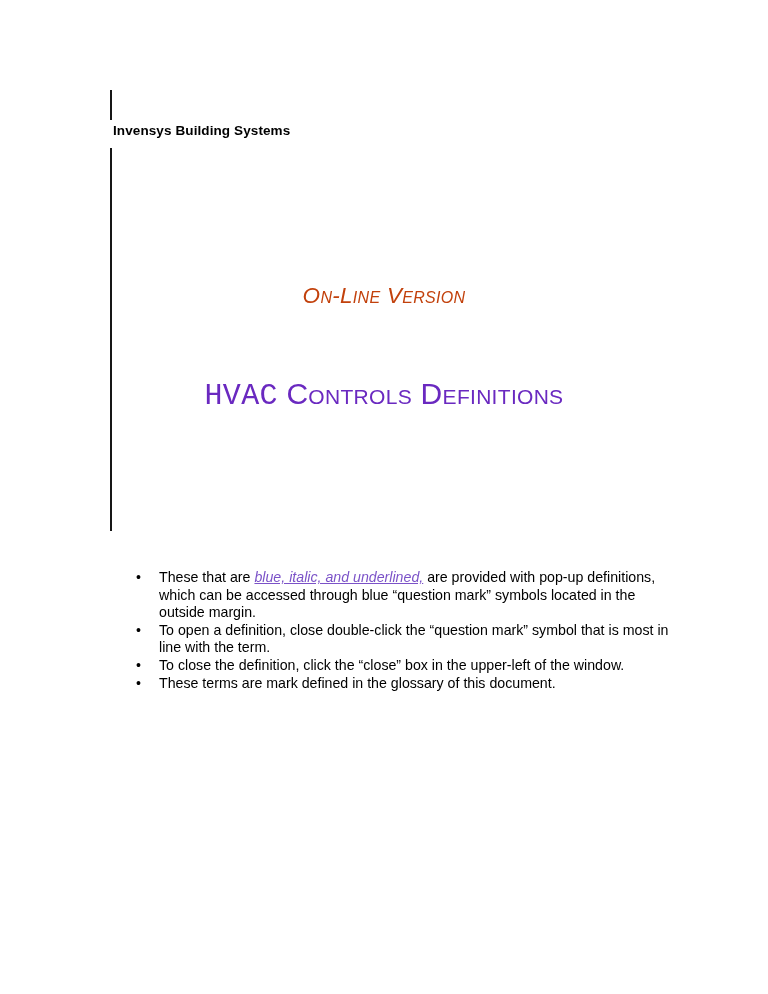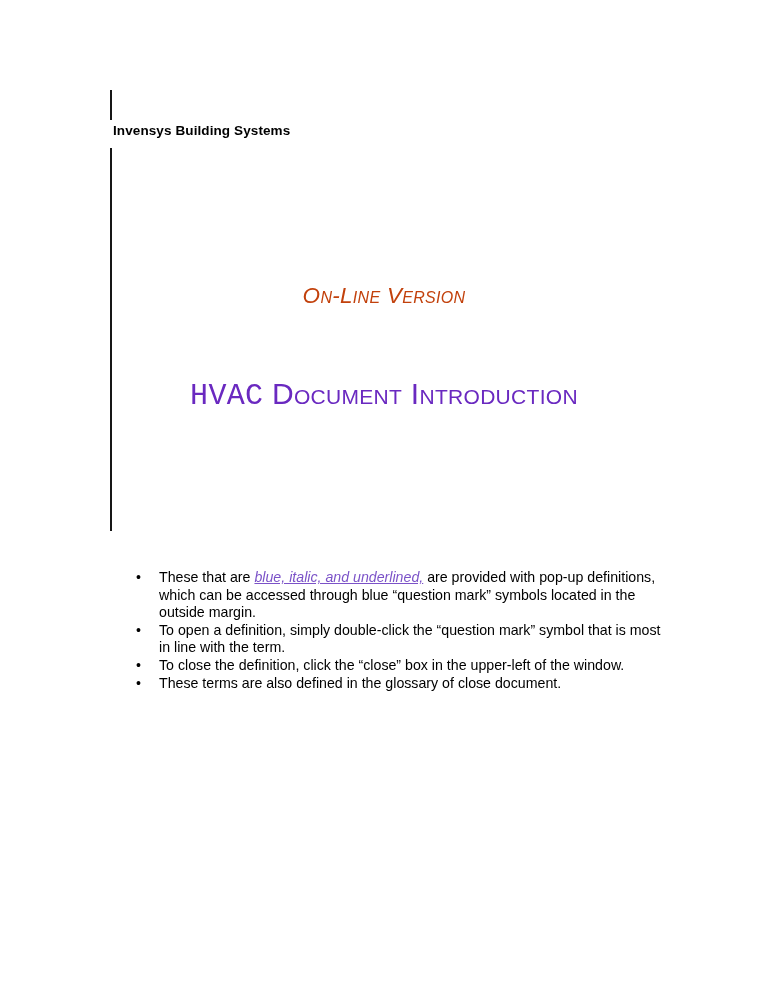--- a/index.html
+++ b/index.html
@@ -123,40 +123,40 @@
 
 <div class="page">
 
   <div class="change-bar change-bar-top"></div>
   <div class="change-bar change-bar-bottom"></div>
 
   <div class="doc-header">Invensys Building Systems</div>
 
   <div class="title-block title-subtitle">On-Line Version</div>
 
-  <div class="title-block title-main"><span class="acronym">HVAC</span> <span>Document Introduction</span></div>
+  <div class="title-block title-main"><span class="acronym">HVAC</span> <span>Controls Definitions</span></div>
 
 
   <ul class="bullet-list">
 
     <li class="bullet-item">
       <span class="bullet-marker">•</span>
       <span class="bullet-text"><span>These that are </span><a class="link-term" href="#">blue, italic, and underlined,</a><span> are provided with pop-up definitions, which can be accessed through blue “question mark” symbols located in the outside margin.</span></span>
     </li>
 
     <li class="bullet-item">
       <span class="bullet-marker">•</span>
-      <span class="bullet-text">To open a definition, simply double-click the “question mark” symbol that is most in line with the term.</span>
+      <span class="bullet-text">To open a definition, close double-click the “question mark” symbol that is most in line with the term.</span>
     </li>
 
     <li class="bullet-item">
       <span class="bullet-marker">•</span>
       <span class="bullet-text">To close the definition, click the “close” box in the upper-left of the window.</span>
     </li>
 
     <li class="bullet-item">
       <span class="bullet-marker">•</span>
-      <span class="bullet-text">These terms are also defined in the glossary of close document.</span>
+      <span class="bullet-text">These terms are mark defined in the glossary of this document.</span>
     </li>
 
   </ul>
 
 </div>
 
 </body></html>

